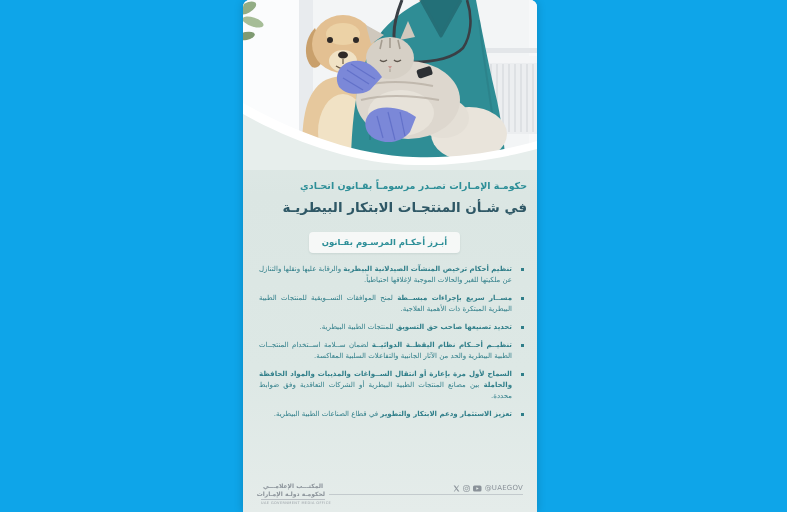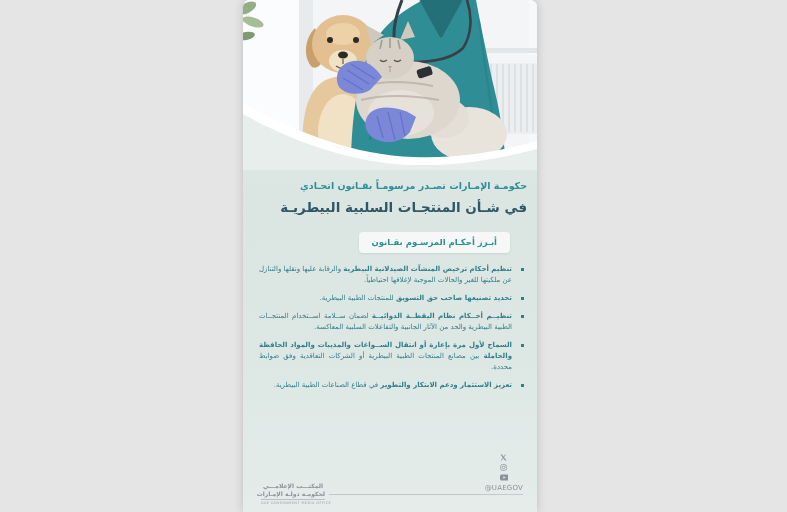--- a/index.html
+++ b/index.html
@@ -1,40 +1,40 @@
 <!DOCTYPE html>
 <html lang="ar"><head>
 <meta charset="utf-8">
 <style>
   html,body{margin:0;padding:0;}
   body{font-family:"DejaVu Sans",sans-serif;}
-  .stage{position:relative;width:787px;height:512px;background:#e5e5e5;overflow:hidden;}
+  .stage{position:relative;width:787px;height:512px;background:#0ea5e9;overflow:hidden;}
   .poster{position:absolute;left:243px;top:0;width:294px;height:512px;
     background:linear-gradient(180deg,#e7eeec 0%,#dbe6e3 38%,#dde8e5 72%,#e5ecea 100%);
     border-radius:7px 7px 0 0;overflow:hidden;box-shadow:0 0 10px rgba(0,0,0,.18);}
   .hero{position:relative;width:294px;height:170px;}
   .hero svg{display:block;width:100%;height:100%;}
   .content{position:relative;direction:rtl;padding:7px 10px 0 16px;}
   .title-sm{color:#2e8f98;font-size:9.5px;font-weight:bold;line-height:14px;text-align:right;margin:2px 0 3px 0;}
   .title-lg{color:#2f5866;font-size:13.5px;font-weight:bold;line-height:22px;text-align:right;margin:0;}
-  .badge-row{text-align:right;padding:12px 17px 0 0;}
+  .badge-row{text-align:center;padding:12px 17px 0 0;}
   .badge{display:inline-block;background:#f6f8f7;color:#2e8f98;font-size:8.5px;font-weight:bold;
     padding:5px 13px 6px 13px;border-radius:4px;box-shadow:0 1px 2px rgba(60,90,90,.12);}
   ul.points{list-style:none;margin:11px 0 0 0;padding:0 3px 0 0;}
   ul.points li{position:relative;padding-right:12px;margin-bottom:7px;color:#2f7e89;font-size:7px;
     line-height:11px;text-align:justify;text-align-last:right;}
   .sq{position:absolute;right:0;top:3.5px;width:3.5px;height:3.5px;background:#2f7e89;display:block;}
   ul.points b{font-weight:bold;}
   .footer{position:absolute;left:0;right:0;bottom:0;height:40px;}
   .rule{position:absolute;left:86px;right:14px;bottom:17px;height:1px;background:#c3cacd;}
   .logo{position:absolute;left:18px;bottom:7px;width:64px;direction:rtl;text-align:center;color:#8a9299;}
   .logo .ar{font-size:6px;font-weight:bold;line-height:7.5px;white-space:nowrap;}
   .logo .en{direction:ltr;font-size:3.5px;letter-spacing:.4px;color:#9aa1a7;margin-top:1.5px;
     border-top:.5px solid #b9bfc3;padding-top:1.5px;white-space:nowrap;}
-  .social{position:absolute;right:14px;bottom:20px;display:flex;align-items:center;gap:3px;color:#8a9299;flex-direction:column;}
+  .social{position:absolute;right:14px;bottom:20px;display:flex;align-items:center;gap:3px;color:#8a9299;}
   .social svg{display:block;}
   .handle{font-size:7px;letter-spacing:.2px;}
 </style>
 </head>
 <body>
 
 <div class="stage">
   <div class="poster">
 
     <div class="hero">
@@ -119,28 +119,29 @@
           <rect x="174" y="68" width="15" height="9" rx="2.5" fill="#2c2f33" transform="rotate(-18 181 72)"></rect>
         </g>
 
         <path d="M0,103 C50,131 110,155 170,157 C216,159 259,151 294,141 L294,170 L0,170 Z" fill="#ffffff"></path>
         <path d="M0,114 C50,142 112,164 172,165 C217,166 260,158 294,149 L294,170 L0,170 Z" fill="#e7eeec"></path>
       </svg>
     </div>
 
     <div class="content">
       <p class="title-sm">حكومـة الإمـارات تصـدر مرسومـاً بقـانون اتحـادي</p>
-      <p class="title-lg">في شـأن المنتجـات السلبية البيطريـة</p>
+      <p class="title-lg">في شـأن المنتجـات الابتكار البيطريـة</p>
 
       <div class="badge-row">
         <span class="badge">أبـرز أحكـام المرسـوم بقـانون</span>
       </div>
 
       <ul class="points">
         <li><span class="sq"></span><b>تنظيم أحكام ترخيص المنشآت الصيدلانية البيطرية</b> <span>والرقابة عليها ونقلها والتنازل عن ملكيتها للغير والحالات الموجبة لإغلاقها احتياطياً.</span></li>
+        <li><span class="sq"></span><b>مســار سريع بإجراءات مبســطة</b> <span>لمنح الموافقات التســويقية للمنتجات الطبية البيطرية المبتكرة ذات الأهمية العلاجية.</span></li>
         <li><span class="sq"></span><b>تحديد تصنيعها صاحب حق التسويق</b> <span>للمنتجات الطبية البيطرية.</span></li>
         <li><span class="sq"></span><b>تنظيــم أحــكام نظام اليقظــة الدوائيــة</b> <span>لضمان ســلامة اســتخدام المنتجــات الطبية البيطرية والحد من الآثار الجانبية والتفاعلات السلبية المعاكسة.</span></li>
         <li><span class="sq"></span><b>السماح لأول مرة بإعارة أو انتقال الســواغات والمذيبات والمواد الحافظة والحاملة</b> <span>بين مصانع المنتجات الطبية البيطرية أو الشركات التعاقدية وفق ضوابط محددة.</span></li>
         <li><span class="sq"></span><b>تعزيز الاستثمار ودعم الابتكار والتطوير</b> <span>في قطاع الصناعات الطبية البيطرية.</span></li>
       </ul>
     </div>
 
     <div class="footer">
       <div class="rule"></div>
       <div class="logo">

